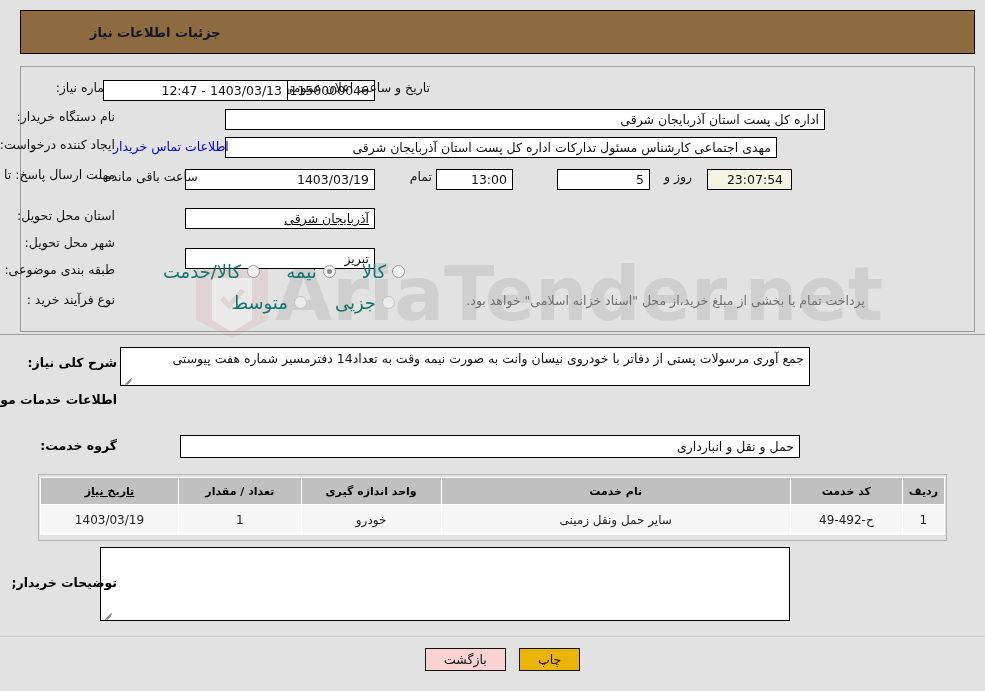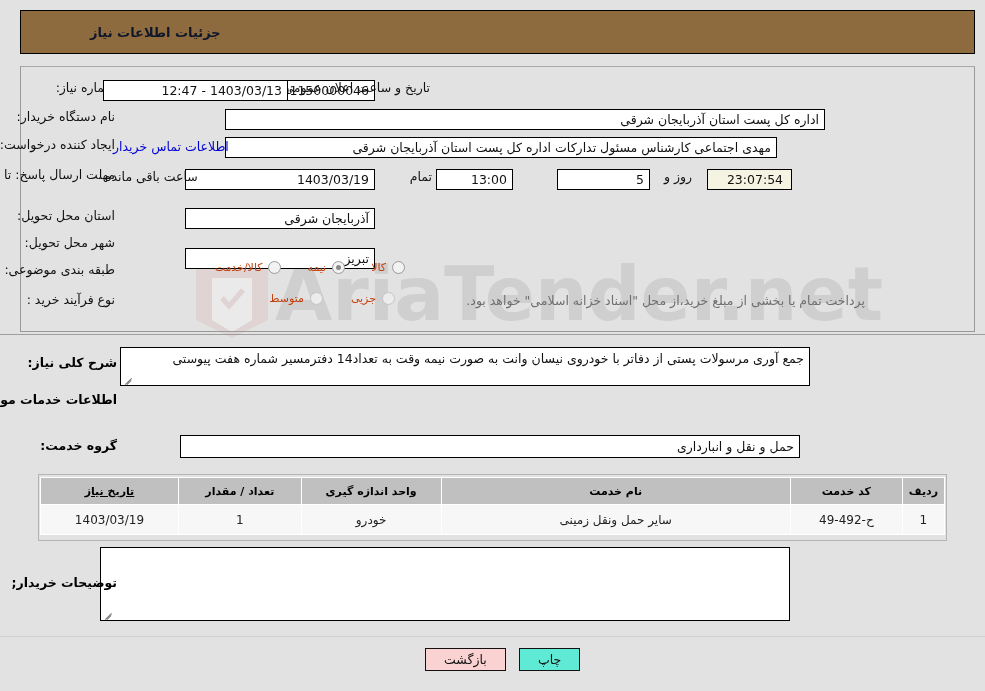--- a/index.html
+++ b/index.html
@@ -112,21 +112,21 @@
   .radio.checked::after {
     content: "";
     position: absolute;
     left: 3px; top: 3px;
     width: 5px; height: 5px;
     border-radius: 50%;
     background: #8a8a8a;
   }
   .radio.dim { border-color: #c4c4c4; background: #ececec; }
   .radio-item { display: flex; align-items: center; gap: 6px; }
-  .radio-item .rtext { font-size: 11px; color: #c2410c; }
+  .radio-item .rtext { font-size: 18px; color: #0f766e; }
   .dimtext { color: #9f9f9f; }
 
   
   .sec-divider {
     position: absolute;
     left: 0; width: 985px;
     height: 0;
     border-top: 1px solid #9e9e9e;
     z-index: 1;
   }
@@ -212,21 +212,21 @@
     border: 1px solid #111;
     font-size: 12.5px;
     color: #111;
     height: 23px;
     line-height: 21px;
     padding: 0 18px;
     cursor: pointer;
     text-align: center;
     font-family: inherit;
   }
-  .btn.print  { background: #5eead4; }
+  .btn.print  { background: #eab308; }
   .btn.back   { background: #fbd2d2; }
 </style>
 </head>
 <body>
 
 <div id="page">
 
   <svg class="watermark" viewBox="0 0 985 200">
     <g opacity="0.30">
       <path d="M196 190 L196 250 L232 268 L268 250 L268 190 Z" fill="#d9b3b3" transform="translate(0,-110)"></path>
@@ -295,21 +295,21 @@
   <div class="frow" style="right:193px; top:169px;">
     <div class="box khaki" style="width:85px;padding-left:16px;">23:07:54</div>
   </div>
   <div class="frow" style="left:105px; top:169px;">
     <span class="lbl">ساعت باقی مانده</span>
   </div>
 
   <div class="frow" style="right:870px; top:208px;">
     <span class="lbl">استان محل تحویل:</span>
   </div>
-  <div class="frow" style="right:610px; top:208px;">
+  <div class="frow" style="right:610px; top:208px;text-decoration:underline;">
     <div class="box right" style="width:190px;">آذربایجان شرقی</div>
   </div>
 
   <div class="frow" style="right:870px; top:235px;">
     <span class="lbl">شهر محل تحویل:</span>
   </div>
   <div class="frow" style="right:610px; top:248px;">
     <div class="box right" style="width:190px;">تبریز</div>
   </div>
 

